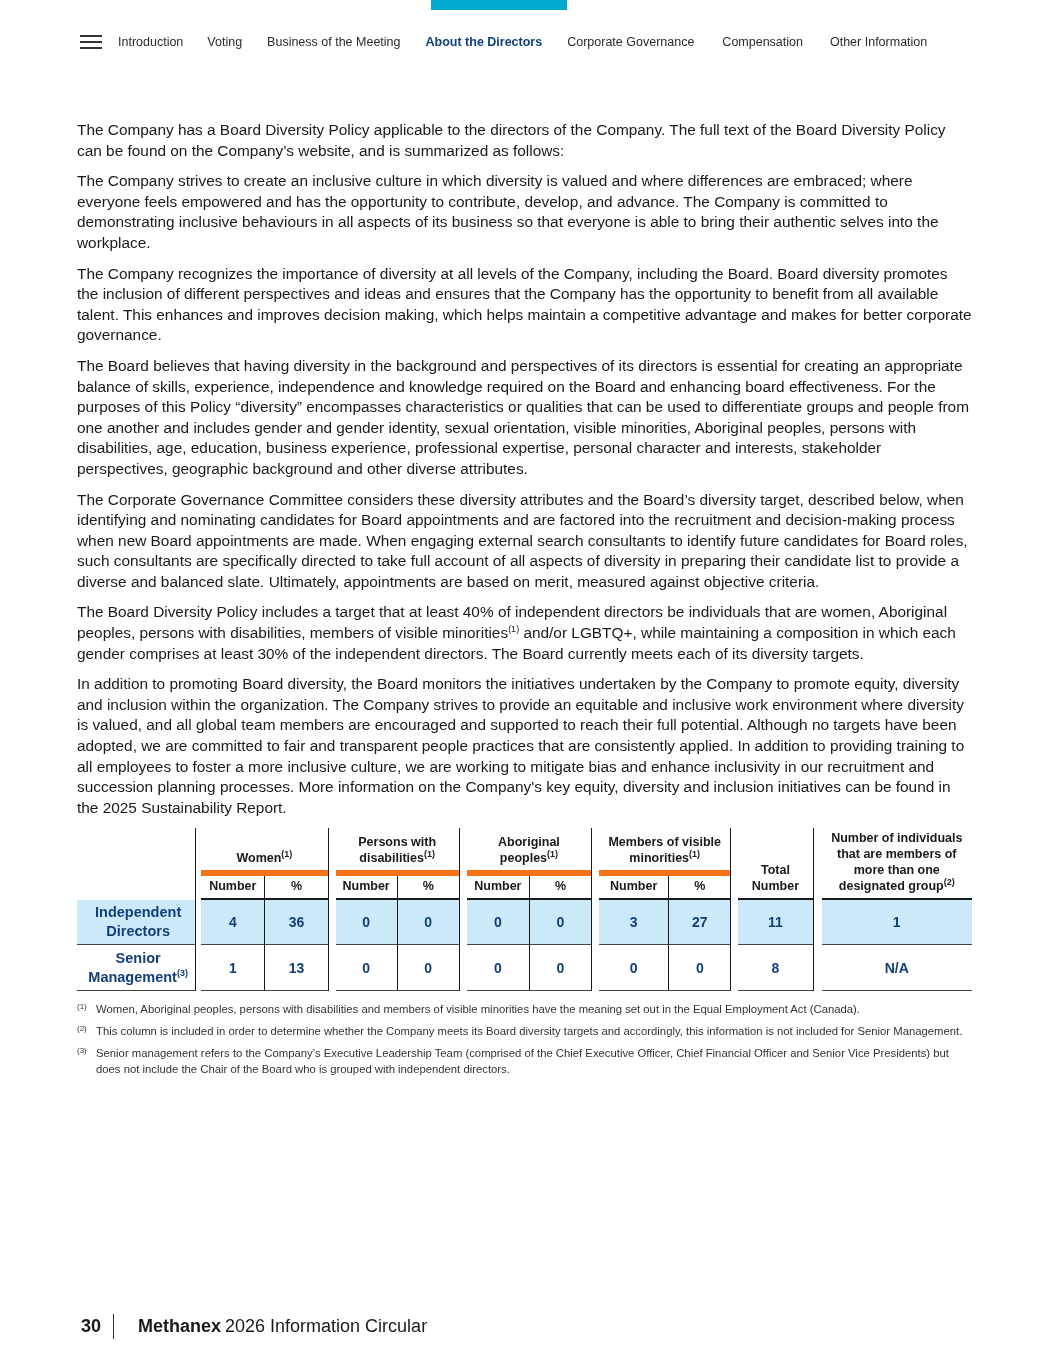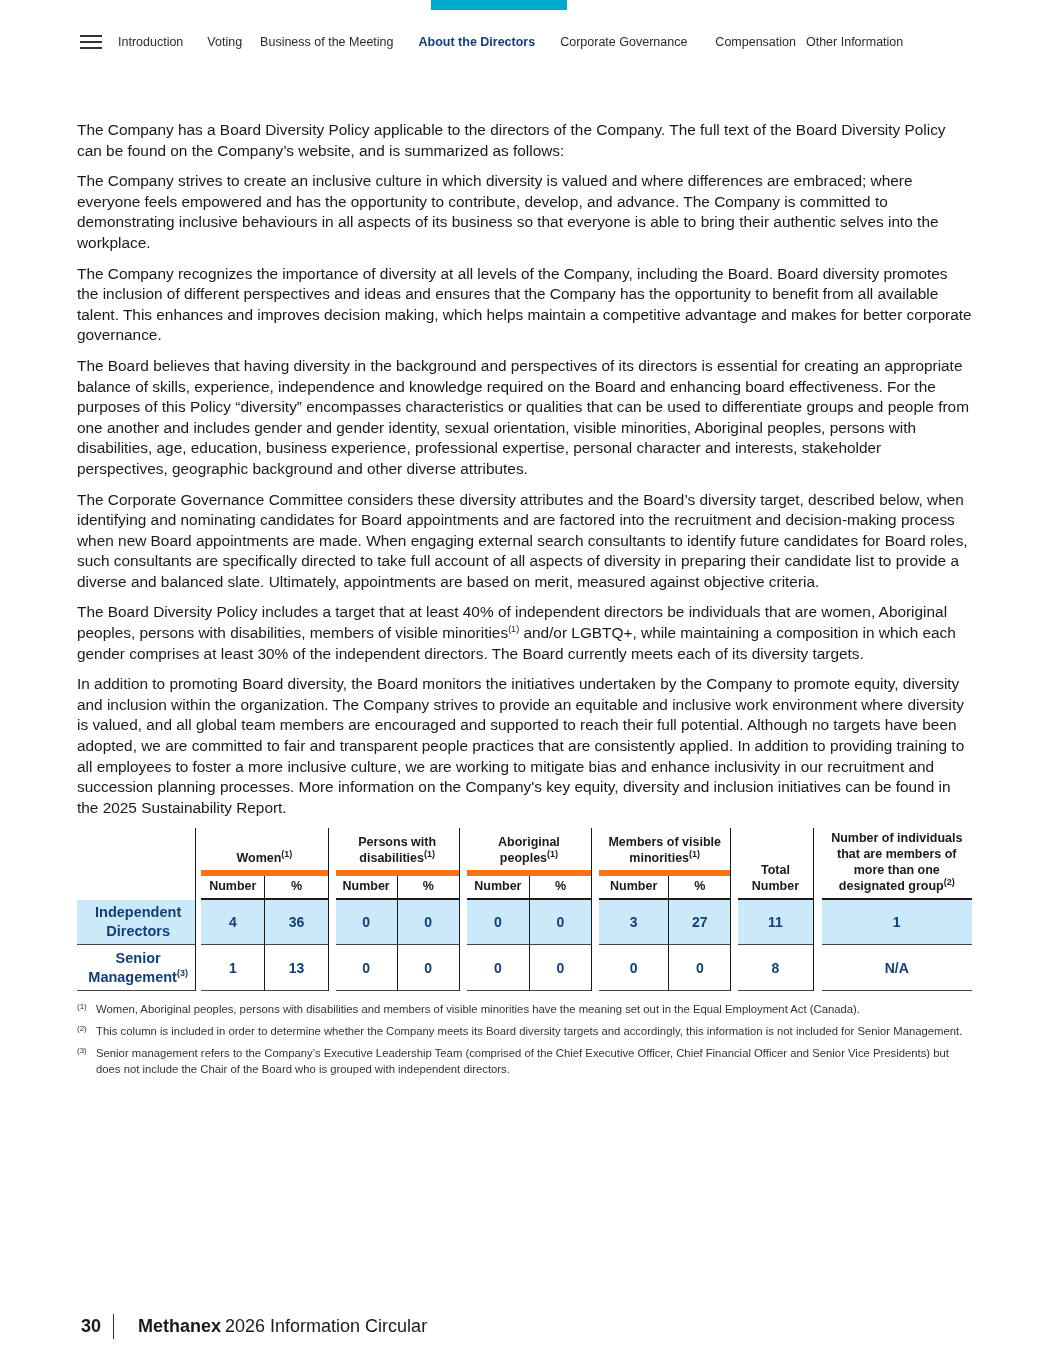--- a/index.html
+++ b/index.html
@@ -46,25 +46,25 @@
 
 <div class="top-accent"></div>
 
 <nav class="nav">
   <div class="menu-icon">
       <span></span>
       <span></span>
       <span></span>
     </div>
   <a class="nav-item" style="margin-right:24px">Introduction</a>
-  <a class="nav-item" style="margin-right:18px">Voting</a>
+  <a class="nav-item" style="margin-right:25px">Voting</a>
   <a class="nav-item" style="margin-right:25px">Business of the Meeting</a>
   <a class="nav-item active" style="margin-right:25px">About the Directors</a>
   <a class="nav-item" style="margin-right:28px">Corporate Governance</a>
-  <a class="nav-item" style="margin-right:10px">Compensation</a>
+  <a class="nav-item" style="margin-right:27px">Compensation</a>
   <a class="nav-item">Other Information</a>
 </nav>
 
 <main class="content">
 
   <p class="para">The Company has a Board Diversity Policy applicable to the directors of the Company. The full text of the Board Diversity Policy can be found on the Company’s website, and is summarized as follows:</p>
   <p class="para">The Company strives to create an inclusive culture in which diversity is valued and where differences are embraced; where everyone feels empowered and has the opportunity to contribute, develop, and advance. The Company is committed to demonstrating inclusive behaviours in all aspects of its business so that everyone is able to bring their authentic selves into the workplace.</p>
   <p class="para">The Company recognizes the importance of diversity at all levels of the Company, including the Board. Board diversity promotes the inclusion of different perspectives and ideas and ensures that the Company has the opportunity to benefit from all available talent. This enhances and improves decision making, which helps maintain a competitive advantage and makes for better corporate governance.</p>
   <p class="para">The Board believes that having diversity in the background and perspectives of its directors is essential for creating an appropriate balance of skills, experience, independence and knowledge required on the Board and enhancing board effectiveness. For the purposes of this Policy “diversity” encompasses characteristics or qualities that can be used to differentiate groups and people from one another and includes gender and gender identity, sexual orientation, visible minorities, Aboriginal peoples, persons with disabilities, age, education, business experience, professional expertise, personal character and interests, stakeholder perspectives, geographic background and other diverse attributes.</p>
   <p class="para">The Corporate Governance Committee considers these diversity attributes and the Board’s diversity target, described below, when identifying and nominating candidates for Board appointments and are factored into the recruitment and decision-making process when new Board appointments are made. When engaging external search consultants to identify future candidates for Board roles, such consultants are specifically directed to take full account of all aspects of diversity in preparing their candidate list to provide a diverse and balanced slate. Ultimately, appointments are based on merit, measured against objective criteria.</p>

